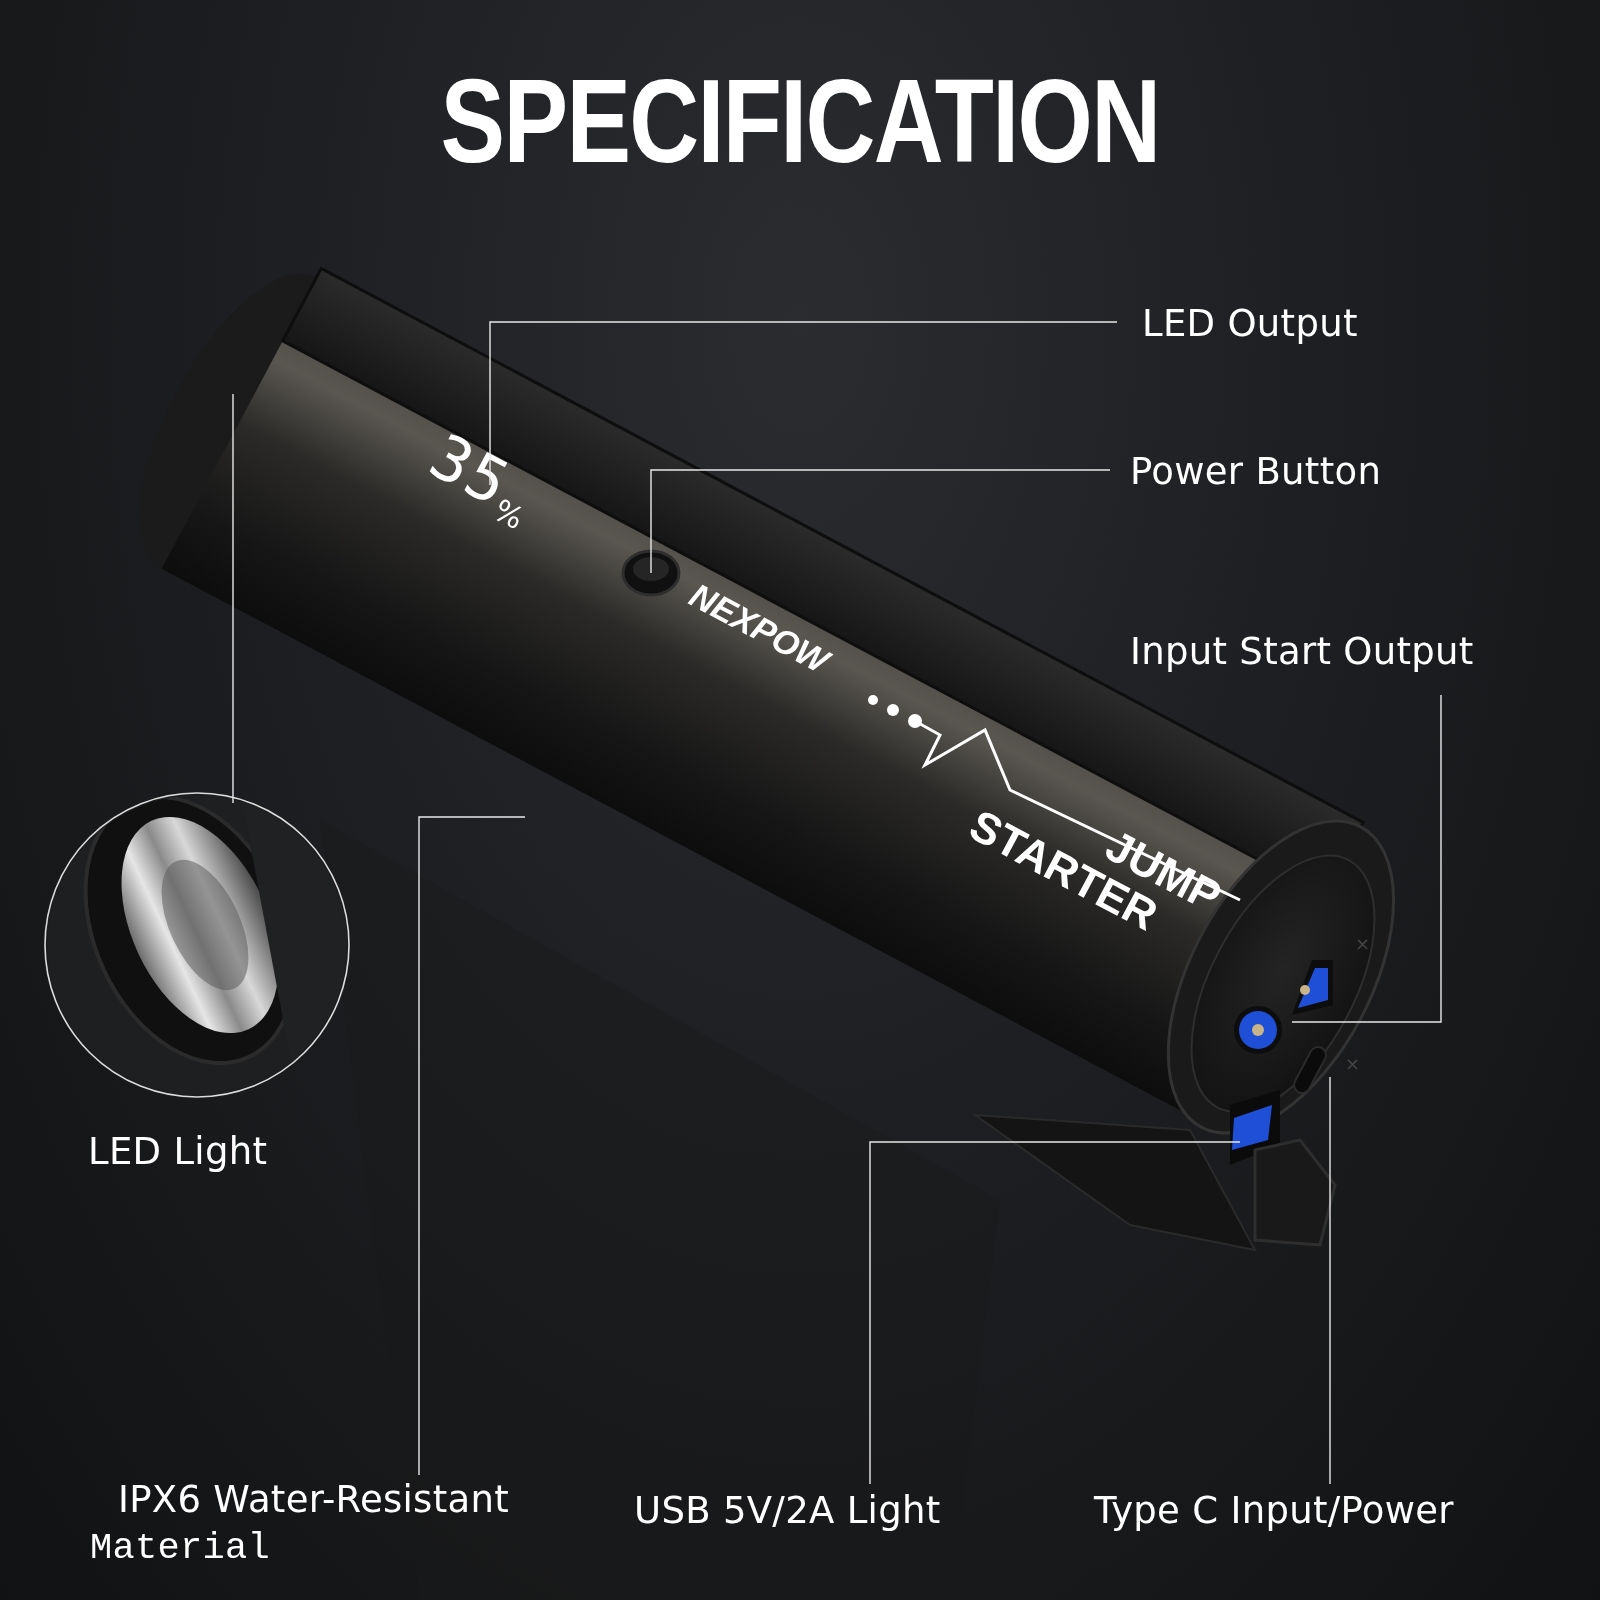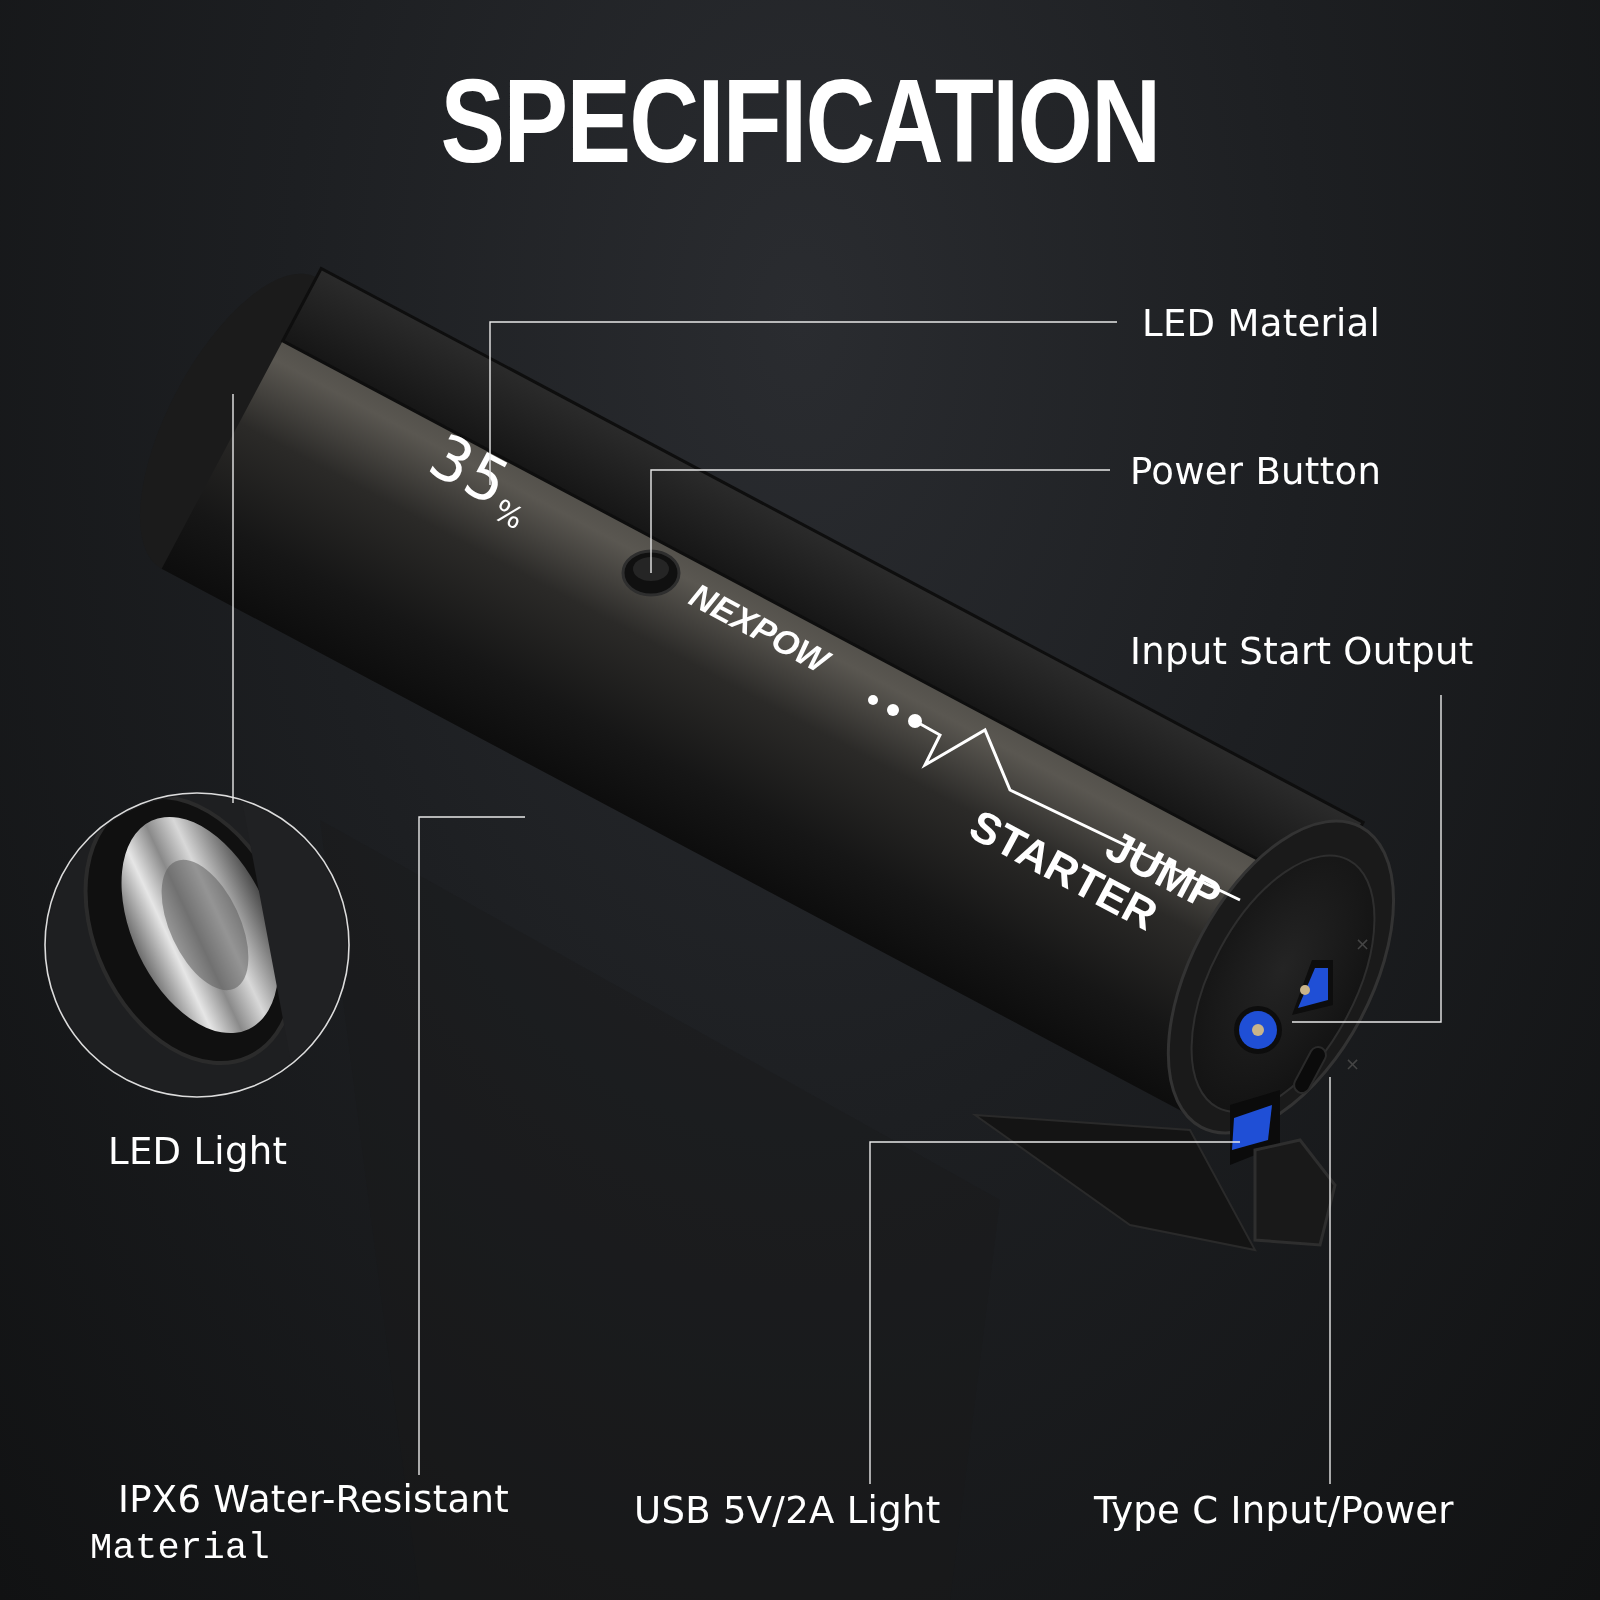--- a/index.html
+++ b/index.html
@@ -152,20 +152,20 @@
     <polyline class="callout-line" points="233,394 233,803"></polyline>
 
     <polyline class="callout-line" points="525,817 419,817 419,1475"></polyline>
 
     <polyline class="callout-line" points="1240,1142 870,1142 870,1484"></polyline>
 
     <polyline class="callout-line" points="1330,1077 1330,1484"></polyline>
   </g>
 </svg>
 
-<div class="label" style="left:1142px; top:300px;">LED Material</div>
+<div class="label" style="left:1142px; top:300px;">LED Output</div>
 <div class="label" style="left:1130px; top:448px;">Power Button</div>
 <div class="label" style="left:1130px; top:628px;">Input Start Output</div>
-<div class="label" style="left:108px; top:1128px;">LED Light</div>
+<div class="label" style="left:88px; top:1128px;">LED Light</div>
 <div class="label" style="left:118px; top:1476px;">IPX6 Water-Resistant</div>
 <div class="label" style="left:90px; top:1524px;font-family:Liberation Mono, monospace;">Material</div>
 <div class="label" style="left:634px; top:1487px;">USB 5V/2A Light</div>
 <div class="label" style="left:1094px; top:1487px;">Type C Input/Power</div>
 
 </body></html>

